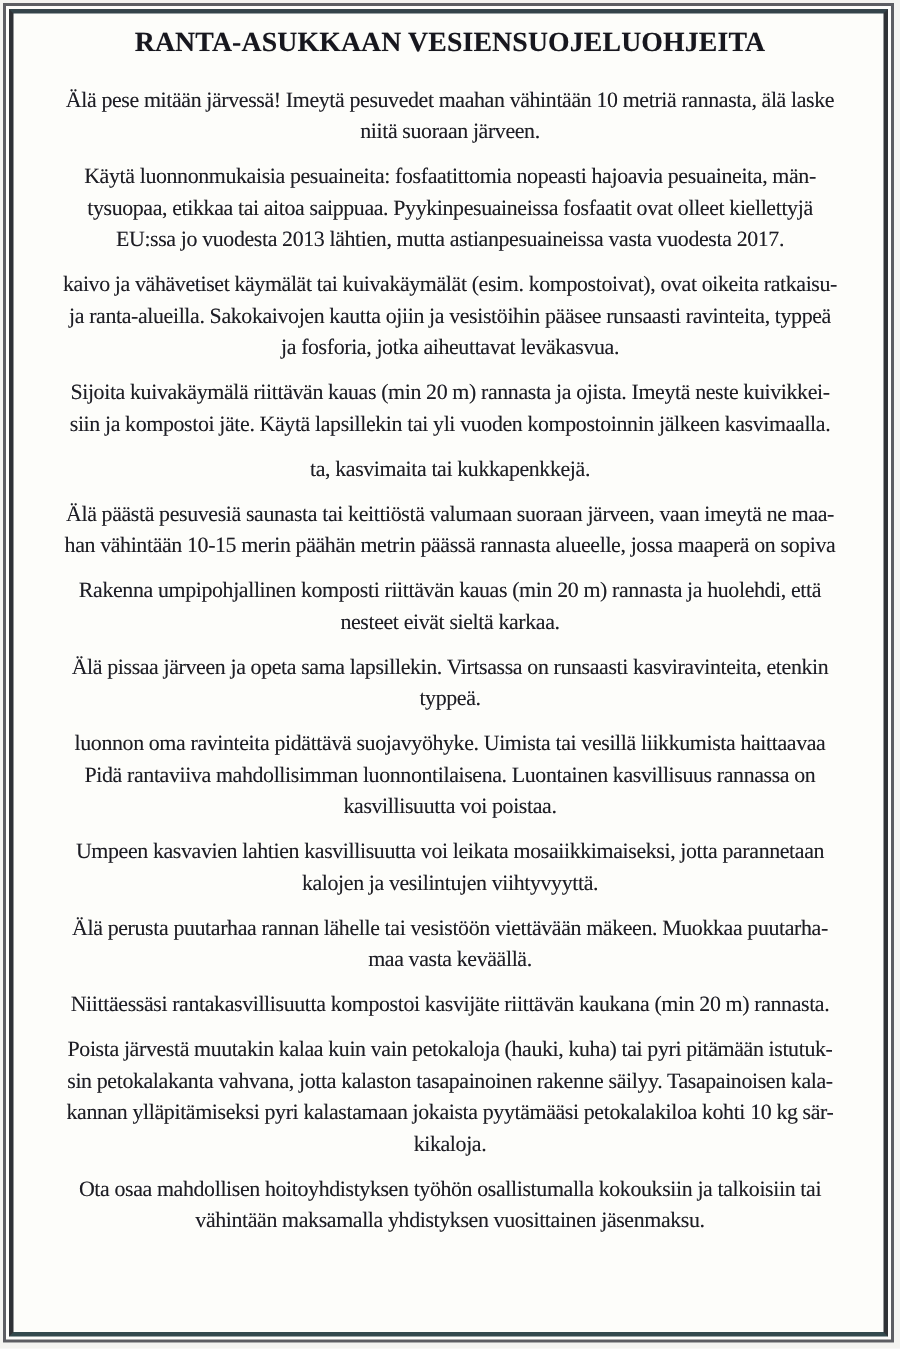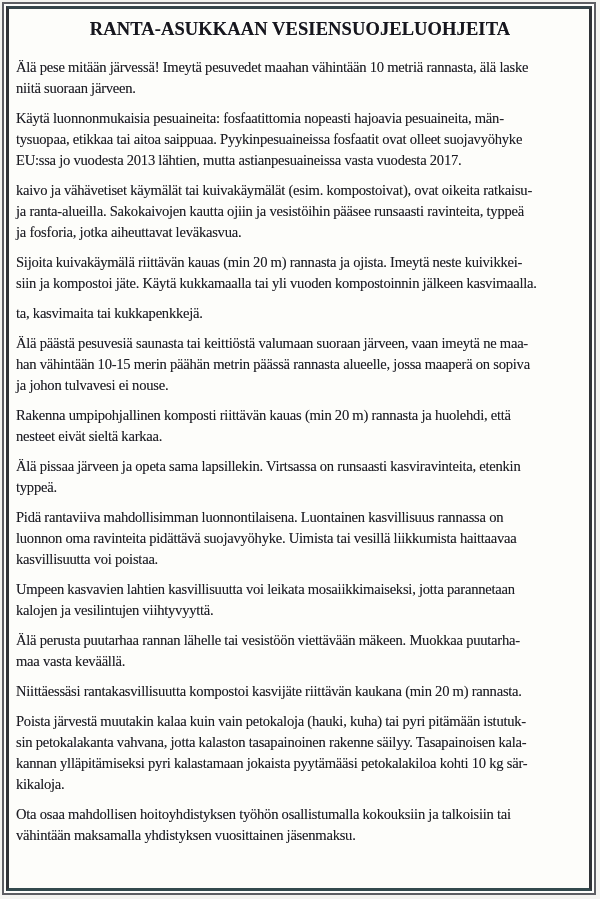--- a/index.html
+++ b/index.html
@@ -50,67 +50,67 @@
   }
   .para:last-child {
     margin-bottom: 0;
   }
   .line {
     white-space: nowrap;
     font-size: 14.6px;
     line-height: 21px;
     letter-spacing: -0.25px;
     text-shadow: 0 0 0.4px rgba(25,25,35,0.4);
+    text-align: center;
   }
 </style>
 </head>
 <body>
 
 <div class="page-frame-outer" style="border-color: rgb(93, 94, 99);">
   <div class="page-frame-inner">
     <div class="content" style="color: rgb(29, 29, 36);">
       <div class="doc-title">RANTA-ASUKKAAN VESIENSUOJELUOHJEITA</div>
       <div>
           <div class="para">
             <div class="line">Älä pese mitään järvessä! Imeytä pesuvedet maahan vähintään 10 metriä rannasta, älä laske</div>
             <div class="line">niitä suoraan järveen.</div>
           </div>
           <div class="para">
             <div class="line">Käytä luonnonmukaisia pesuaineita: fosfaatittomia nopeasti hajoavia pesuaineita, män-</div>
-            <div class="line">tysuopaa, etikkaa tai aitoa saippuaa. Pyykinpesuaineissa fosfaatit ovat olleet suojavyöhyke</div>
+            <div class="line">tysuopaa, etikkaa tai aitoa saippuaa. Pyykinpesuaineissa fosfaatit ovat olleet kiellettyjä</div>
             <div class="line">EU:ssa jo vuodesta 2013 lähtien, mutta astianpesuaineissa vasta vuodesta 2017.</div>
           </div>
           <div class="para">
             <div class="line">kaivo ja vähävetiset käymälät tai kuivakäymälät (esim. kompostoivat), ovat oikeita ratkaisu-</div>
             <div class="line">ja ranta-alueilla. Sakokaivojen kautta ojiin ja vesistöihin pääsee runsaasti ravinteita, typpeä</div>
             <div class="line">ja fosforia, jotka aiheuttavat leväkasvua.</div>
           </div>
           <div class="para">
             <div class="line">Sijoita kuivakäymälä riittävän kauas (min 20 m) rannasta ja ojista. Imeytä neste kuivikkei-</div>
-            <div class="line">siin ja kompostoi jäte. Käytä kukkamaalla tai yli vuoden kompostoinnin jälkeen kasvimaalla.</div>
+            <div class="line">siin ja kompostoi jäte. Käytä lapsillekin tai yli vuoden kompostoinnin jälkeen kasvimaalla.</div>
           </div>
           <div class="para">
             <div class="line">ta, kasvimaita tai kukkapenkkejä.</div>
           </div>
           <div class="para">
             <div class="line">Älä päästä pesuvesiä saunasta tai keittiöstä valumaan suoraan järveen, vaan imeytä ne maa-</div>
             <div class="line">han vähintään 10-15 merin päähän metrin päässä rannasta alueelle, jossa maaperä on sopiva</div>
-            <div class="line">ja johon tulvavesi ei nouse.</div>
           </div>
           <div class="para">
             <div class="line">Rakenna umpipohjallinen komposti riittävän kauas (min 20 m) rannasta ja huolehdi, että</div>
             <div class="line">nesteet eivät sieltä karkaa.</div>
           </div>
           <div class="para">
             <div class="line">Älä pissaa järveen ja opeta sama lapsillekin. Virtsassa on runsaasti kasviravinteita, etenkin</div>
             <div class="line">typpeä.</div>
           </div>
           <div class="para">
+            <div class="line">luonnon oma ravinteita pidättävä suojavyöhyke. Uimista tai vesillä liikkumista haittaavaa</div>
             <div class="line">Pidä rantaviiva mahdollisimman luonnontilaisena. Luontainen kasvillisuus rannassa on</div>
-            <div class="line">luonnon oma ravinteita pidättävä suojavyöhyke. Uimista tai vesillä liikkumista haittaavaa</div>
             <div class="line">kasvillisuutta voi poistaa.</div>
           </div>
           <div class="para">
             <div class="line">Umpeen kasvavien lahtien kasvillisuutta voi leikata mosaiikkimaiseksi, jotta parannetaan</div>
             <div class="line">kalojen ja vesilintujen viihtyvyyttä.</div>
           </div>
           <div class="para">
             <div class="line">Älä perusta puutarhaa rannan lähelle tai vesistöön viettävään mäkeen. Muokkaa puutarha-</div>
             <div class="line">maa vasta keväällä.</div>
           </div>

